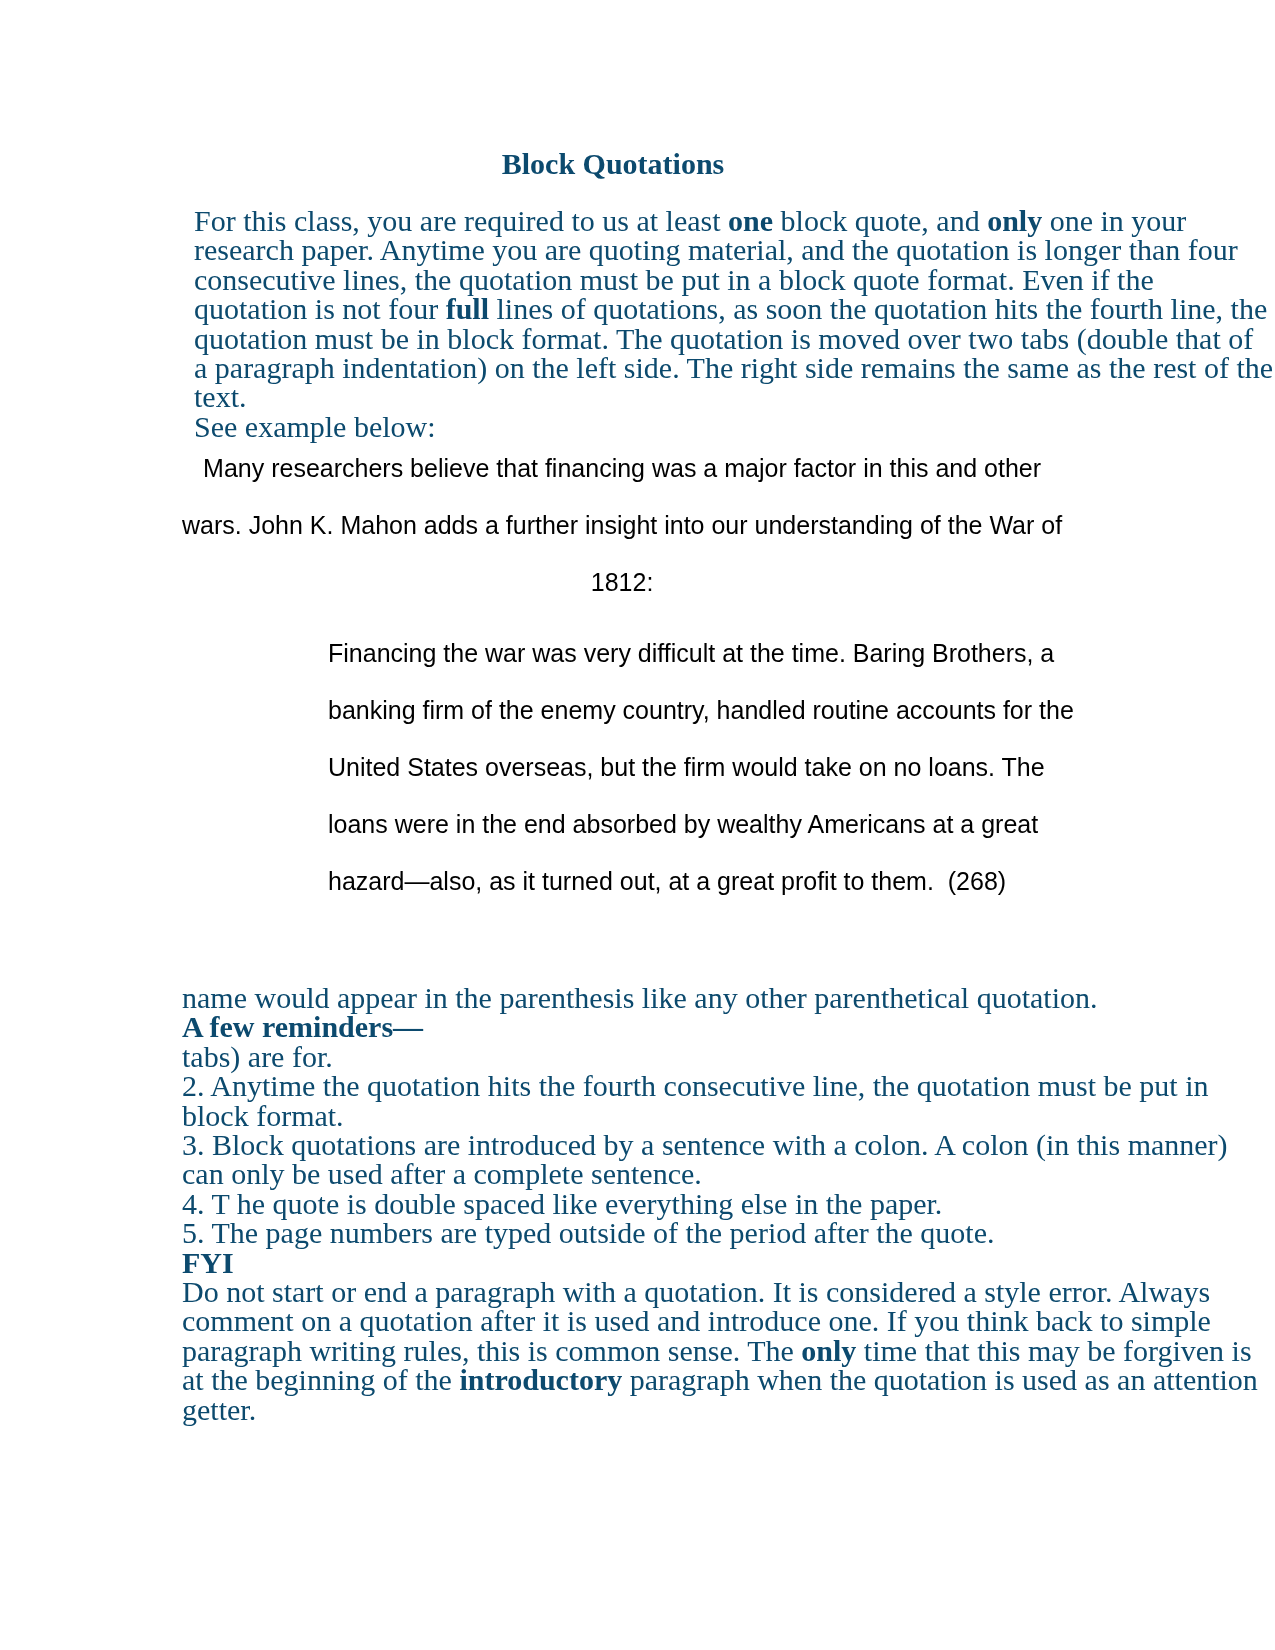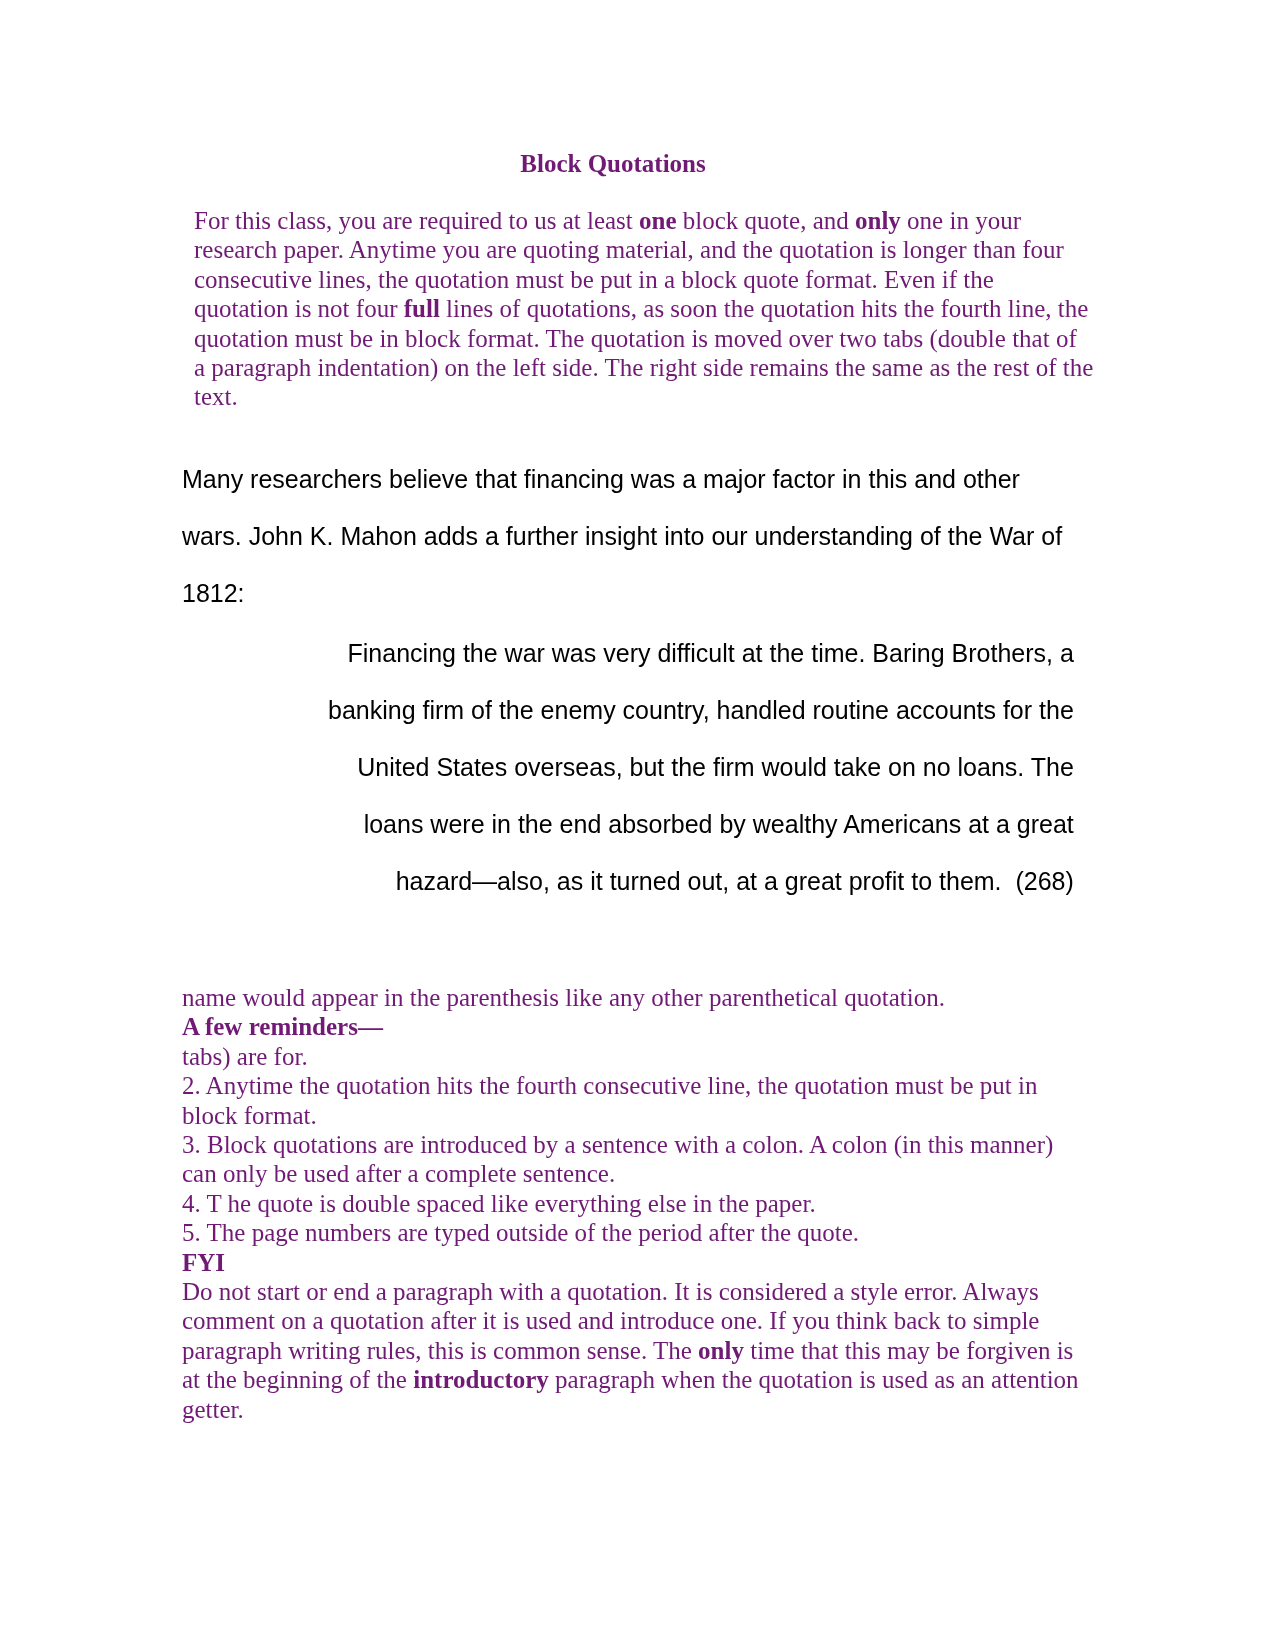--- a/index.html
+++ b/index.html
@@ -12,59 +12,60 @@
   }
   .content {
     position: absolute;
     left: 182px;
     top: 0;
     width: 862px;
     color: #000000;
   }
   .serif {
     font-family: "Liberation Serif", "DejaVu Serif", serif;
-    font-size: 25px;
+    font-size: 30px;
     line-height: 29.4px;
-    color: #701a75;
+    color: #0c4a6e;
   }
   .sans {
     font-family: "Liberation Sans", "DejaVu Sans", sans-serif;
     font-size: 25px;
     line-height: 57px;
     color: #000000;
   }
   .line { white-space: pre; }
   .b, .title { font-weight: bold; }
   .title {
     position: absolute;
     top: 149px;
     left: 0;
     width: 100%;
     text-align: center;
   }
   .intro       { position: absolute; top: 206px; left: 12px; }
-  .example-intro { position: absolute; top: 451px; left: 0; }
-  .blockquote  { position: absolute; top: 625px; left: 146px; text-align: right; }
+  .example-intro { position: absolute; top: 440px; left: 0; text-align: center; }
+  .blockquote  { position: absolute; top: 625px; left: 146px; }
   .notes       { position: absolute; top: 983px; left: 0; }
 </style>
 </head>
 <body>
 
 <div class="page">
   <div class="content">
     <div class="title serif">Block Quotations</div>
 
     <div class="intro serif">
         <div class="line"><span>For this class, you are required to us at least </span><span class="b">one</span><span> block quote, and </span><span class="b">only</span><span> one in your</span></div>
         <div class="line"><span>research paper. Anytime you are quoting material, and the quotation is longer than four</span></div>
         <div class="line"><span>consecutive lines, the quotation must be put in a block quote format. Even if the</span></div>
         <div class="line"><span>quotation is not four </span><span class="b">full</span><span> lines of quotations, as soon the quotation hits the fourth line, the</span></div>
         <div class="line"><span>quotation must be in block format. The quotation is moved over two tabs (double that of</span></div>
         <div class="line"><span>a paragraph indentation) on the left side. The right side remains the same as the rest of the</span></div>
         <div class="line"><span>text.</span></div>
+        <div class="line"><span>See example below:</span></div>
       </div>
 
     <div class="example-intro sans">
         <div class="line"><span>Many researchers believe that financing was a major factor in this and other</span></div>
         <div class="line"><span>wars. John K. Mahon adds a further insight into our understanding of the War of</span></div>
         <div class="line"><span>1812:</span></div>
       </div>
 
     <div class="blockquote sans">
         <div class="line"><span>Financing the war was very difficult at the time. Baring Brothers, a</span></div>

